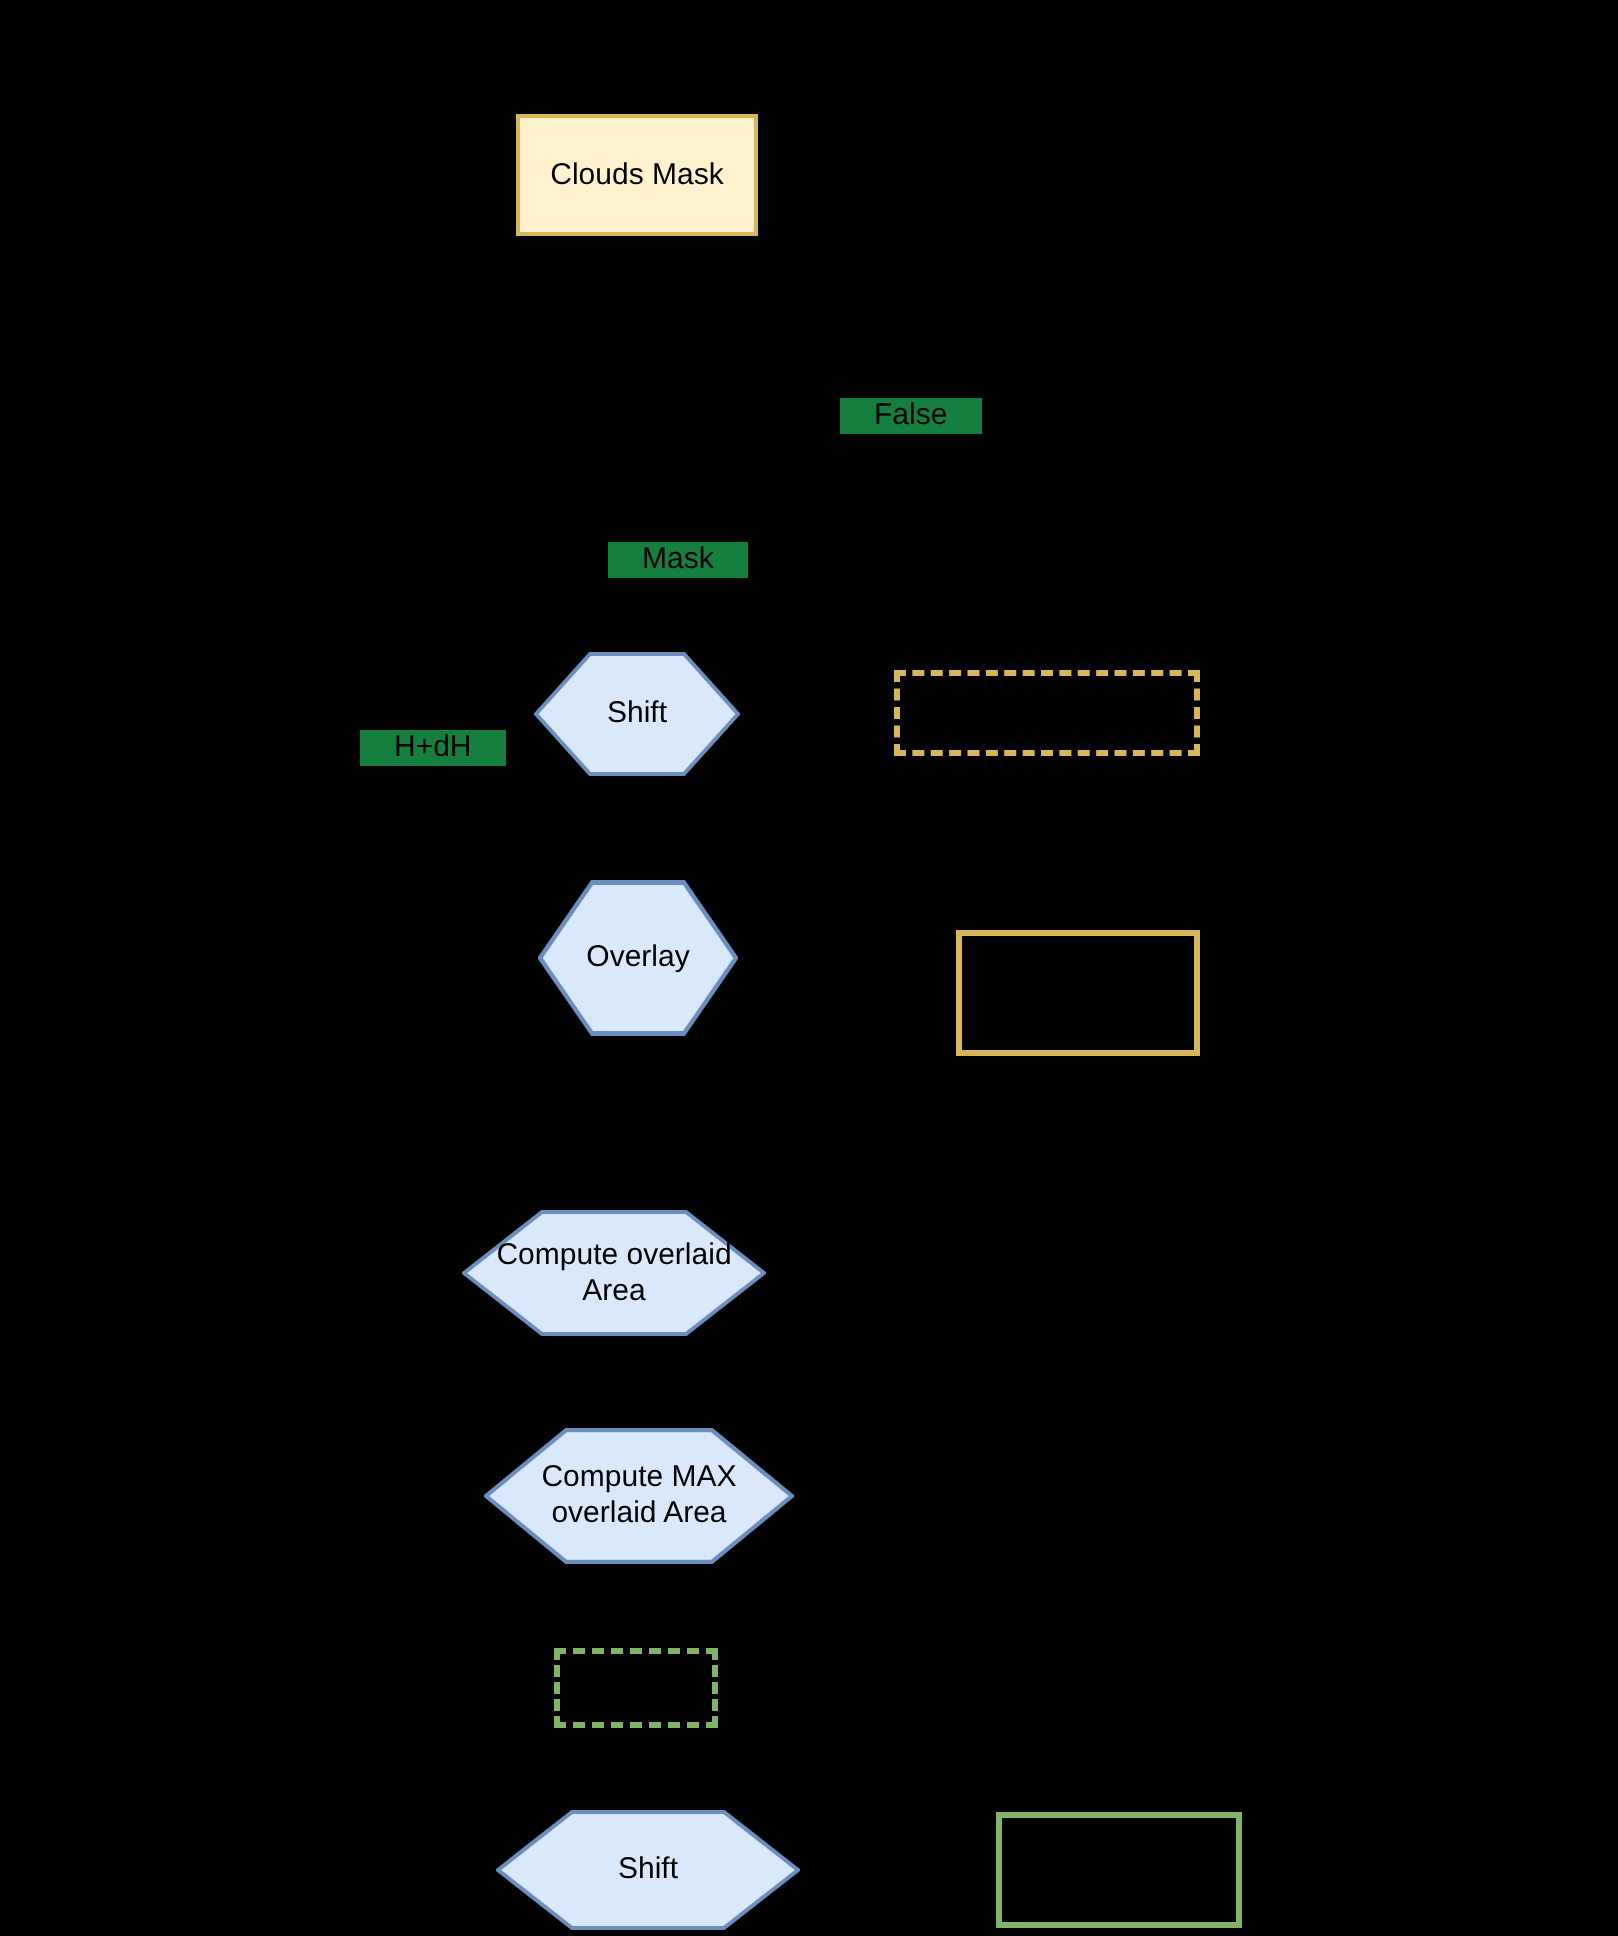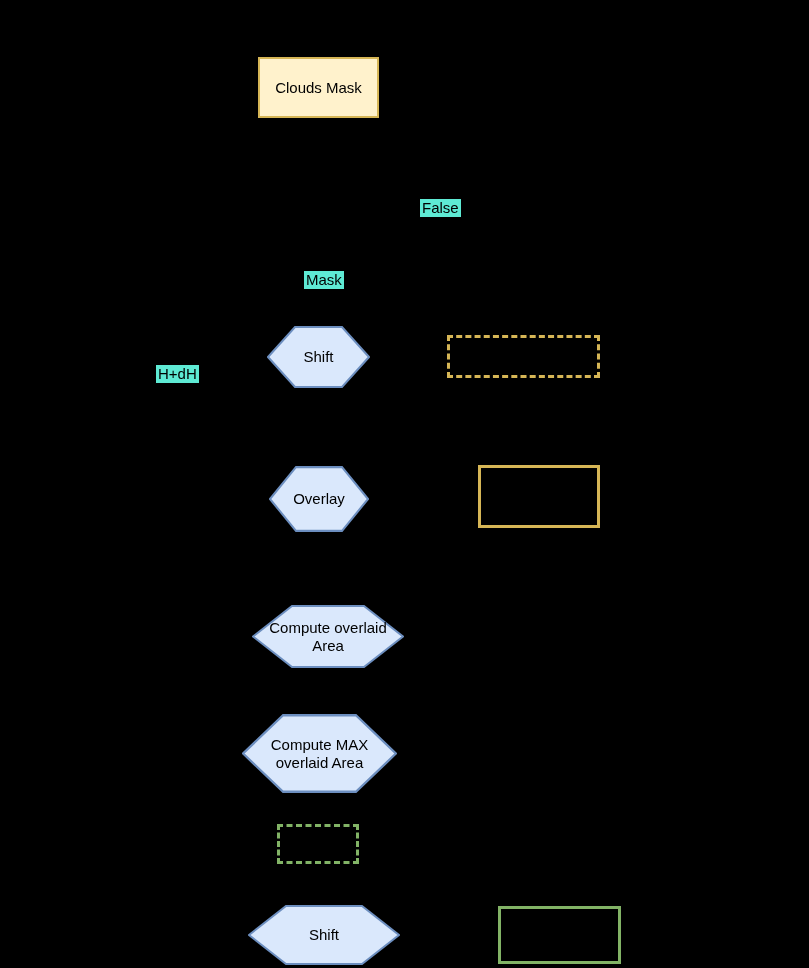--- a/index.html
+++ b/index.html
@@ -46,25 +46,25 @@
     border: 2px solid #D6B656;
   }
   
   .hex-fill { fill: #DAE8FC; stroke: #6C8EBF; stroke-width: 2; }
   
   .diamond-fill { fill: #FFFFFF; stroke: #FFFFFF; stroke-width: 1; }
   .diamond-label { font-size: 12.5px; }
   
   .edge-label {
     position: absolute;
-    background: #5eead4;
+    background: #15803d;
     color: #000000;
     font-size: 15px;
     line-height: 18px;
-    padding: 0 2px;
+    padding: 0 17px;
     white-space: nowrap;
   }
   
   .box-outline {
     position: absolute;
     box-sizing: border-box;
     background: transparent;
   }
   .gold-dashed { border: 3px dashed #D6B656; }
   .gold-solid  { border: 3px solid  #D6B656; }
@@ -86,43 +86,43 @@
 
   <div class="edge-label" style="left:304px; top:271px;">Mask</div>
 
   <div class="node" style="left:267px; top:326px; width:103px; height:62px;">
     <svg viewBox="0 0 103 62" preserveAspectRatio="none">
       <polygon class="hex-fill" points="1,31 28,1 75,1 102,31 75,61 28,61"></polygon>
     </svg>
     <div class="label">Shift</div>
   </div>
 
-  <div class="edge-label" style="left:156px; top:365px;">H+dH</div>
+  <div class="edge-label" style="left:180px; top:365px;">H+dH</div>
 
   <div class="box-outline gold-dashed" style="left:447px; top:335px; width:153px; height:43px;"></div>
 
-  <div class="node" style="left:269px; top:466px; width:100px; height:66px;">
+  <div class="node" style="left:269px; top:440px; width:100px; height:78px;">
     <svg viewBox="0 0 100 62" preserveAspectRatio="none">
       <polygon class="hex-fill" points="1,31 27,1 73,1 99,31 73,61 27,61"></polygon>
     </svg>
     <div class="label">Overlay</div>
   </div>
 
   <div class="box-outline gold-solid" style="left:478px; top:465px; width:122px; height:63px;"></div>
 
-  <div class="node" style="left:252px; top:605px; width:152px; height:63px;">
+  <div class="node" style="left:231px; top:605px; width:152px; height:63px;">
     <svg viewBox="0 0 152 63" preserveAspectRatio="none">
       <polygon class="hex-fill" points="1,31.5 40,1 112,1 151,31.5 112,62 40,62"></polygon>
     </svg>
     <div class="label">
       <span class="w118">Compute overlaid Area</span>
     </div>
   </div>
 
-  <div class="node" style="left:242px; top:714px; width:155px; height:79px;">
+  <div class="node" style="left:242px; top:714px; width:155px; height:68px;">
     <svg viewBox="0 0 155 63" preserveAspectRatio="none">
       <polygon class="hex-fill" points="1,31.5 41,1 114,1 154,31.5 114,62 41,62"></polygon>
     </svg>
     <div class="label">
       <span class="w118">Compute MAX overlaid Area</span>
     </div>
   </div>
 
   <div class="box-outline green-dashed" style="left:277px; top:824px; width:82px; height:40px;"></div>
 

